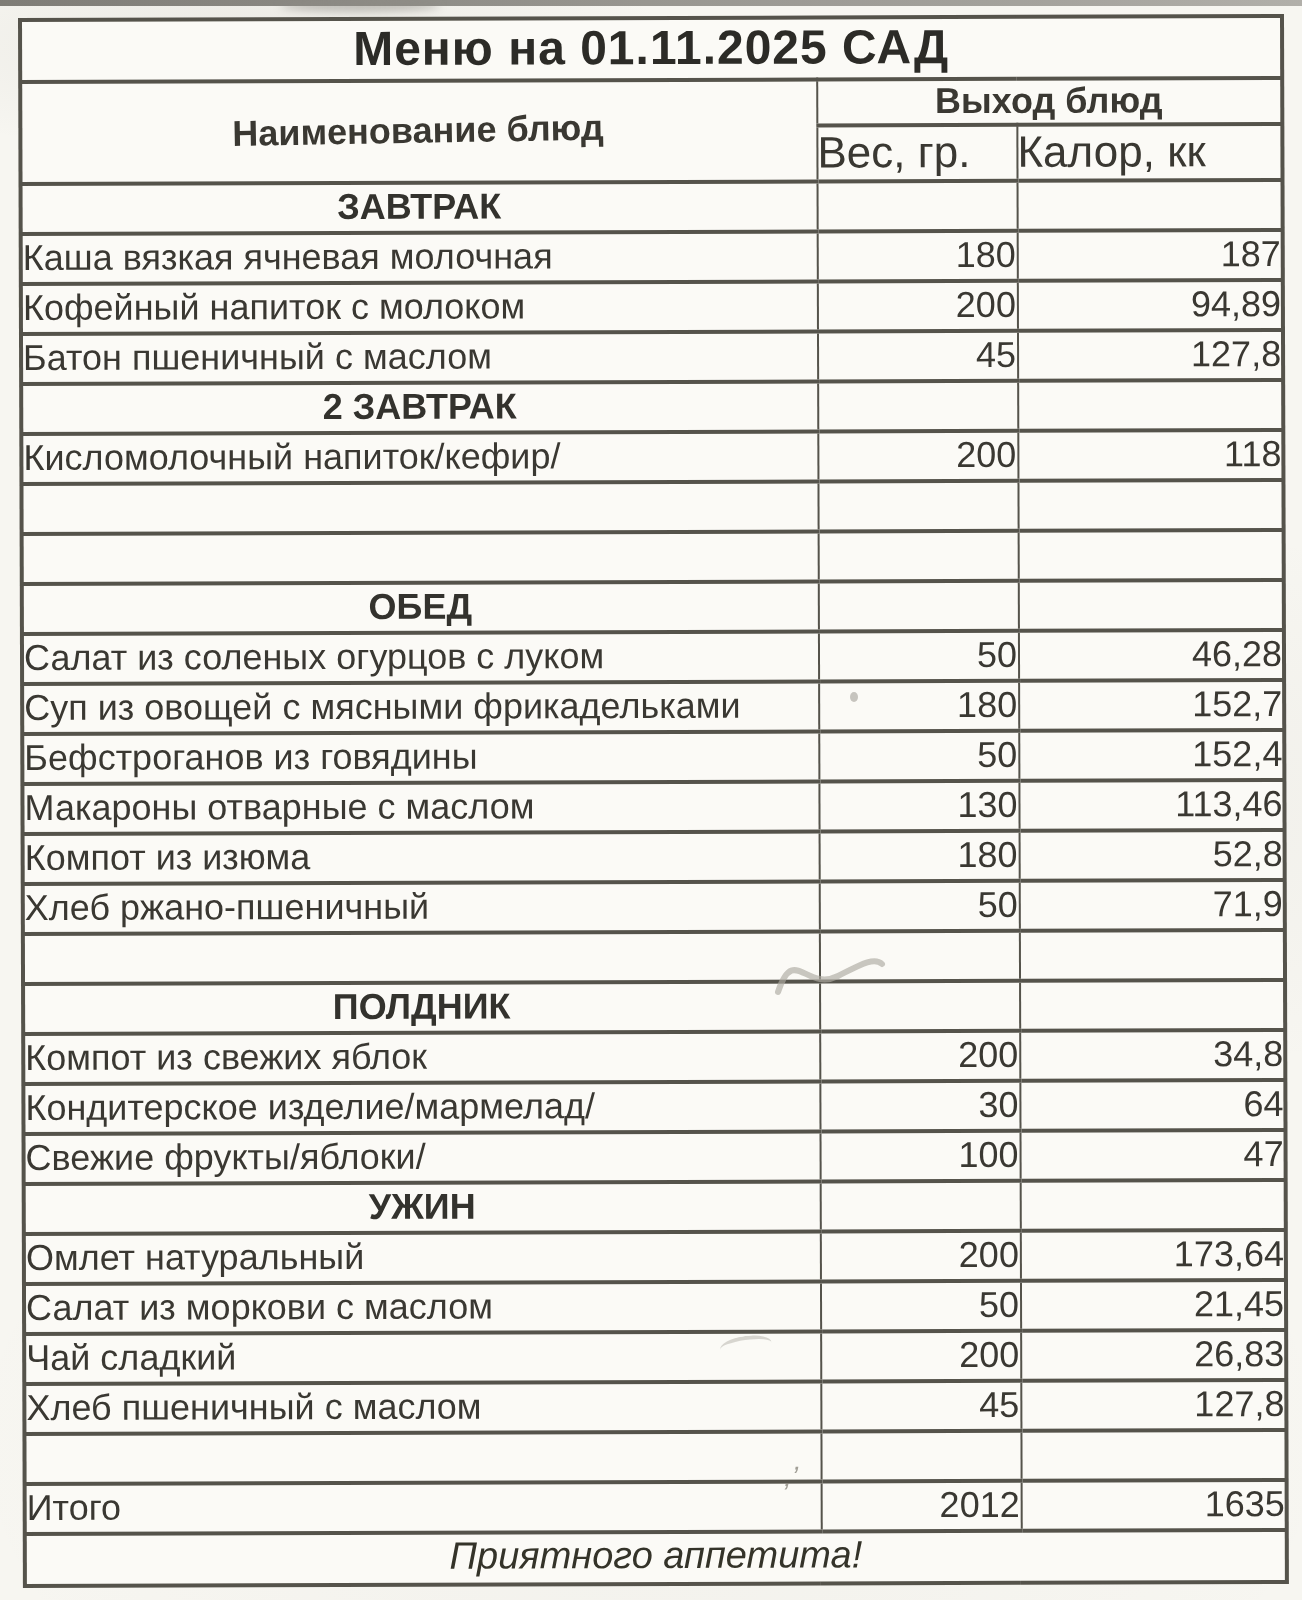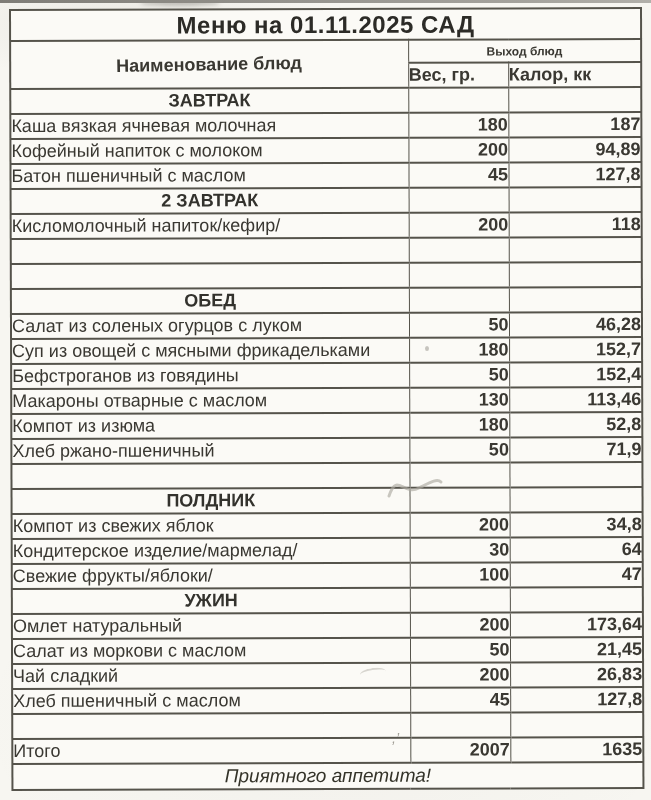--- a/index.html
+++ b/index.html
@@ -48,30 +48,30 @@
     font-size: 24px; font-weight: bold; color: #2c2b27;
     letter-spacing: 0.5px;
   }
   td.name-header-cell {
     text-align: center; vertical-align: middle;
     font-size: 18px; font-weight: bold;
   }
   td.name-header-cell span { display: inline-block; transform: rotate(-0.8deg); }
   td.output-header-cell {
     height: 21px; text-align: center; vertical-align: middle;
-    font-size: 12px; font-weight: bold;
+    font-size: 18px; font-weight: bold;
   }
   td.sub-header-cell {
     height: 23px; text-align: left; vertical-align: middle;
-    font-size: 18px; font-weight: bold; padding-left: 5px;
+    font-size: 22px; font-weight: normal; padding-left: 5px;
   }
   tr.body-row td { height: 23px; font-size: 18px; vertical-align: middle; }
   td.section-cell { text-align: center; font-weight: bold; color: #33322d; }
   td.dish-cell { text-align: left; padding-left: 5px; white-space: nowrap; overflow: hidden; }
-  td.num-cell { text-align: right; padding-right: 8px; font-weight: bold; }
+  td.num-cell { text-align: right; padding-right: 8px; }
   td.footer-cell {
     height: 24px; text-align: center; vertical-align: middle;
     font-size: 19px; font-style: italic; color: #343329;
   }
   
   .artifact { position: absolute; pointer-events: none; }
   .dot-a { left: 425px; top: 346px; width: 4px; height: 5px; background: #9a978f; border-radius: 50%; opacity: .55; }
   .squiggle-b { left: 360px; top: 668px; width: 26px; height: 8px; border-top: 2px solid #b5b2aa; border-radius: 60%; opacity: .5; transform: rotate(-8deg); }
   .marks-itogo { left: 392px; top: 730px; font-size: 14px; color: #8b887f; opacity: .8; font-style: italic; }
 </style>
@@ -229,21 +229,21 @@
         <td class="num-cell">45</td>
         <td class="num-cell">127,8</td>
       </tr>
       <tr class="body-row">
         <td class="dish-cell"></td>
         <td class="num-cell"></td>
         <td class="num-cell"></td>
       </tr>
       <tr class="body-row">
         <td class="dish-cell">Итого</td>
-        <td class="num-cell">2007</td>
+        <td class="num-cell">2012</td>
         <td class="num-cell">1635</td>
       </tr>
     </tbody>
   <tbody>
     <tr>
       <td class="footer-cell" colspan="3">Приятного аппетита!</td>
     </tr>
   </tbody>
 </table>
 

